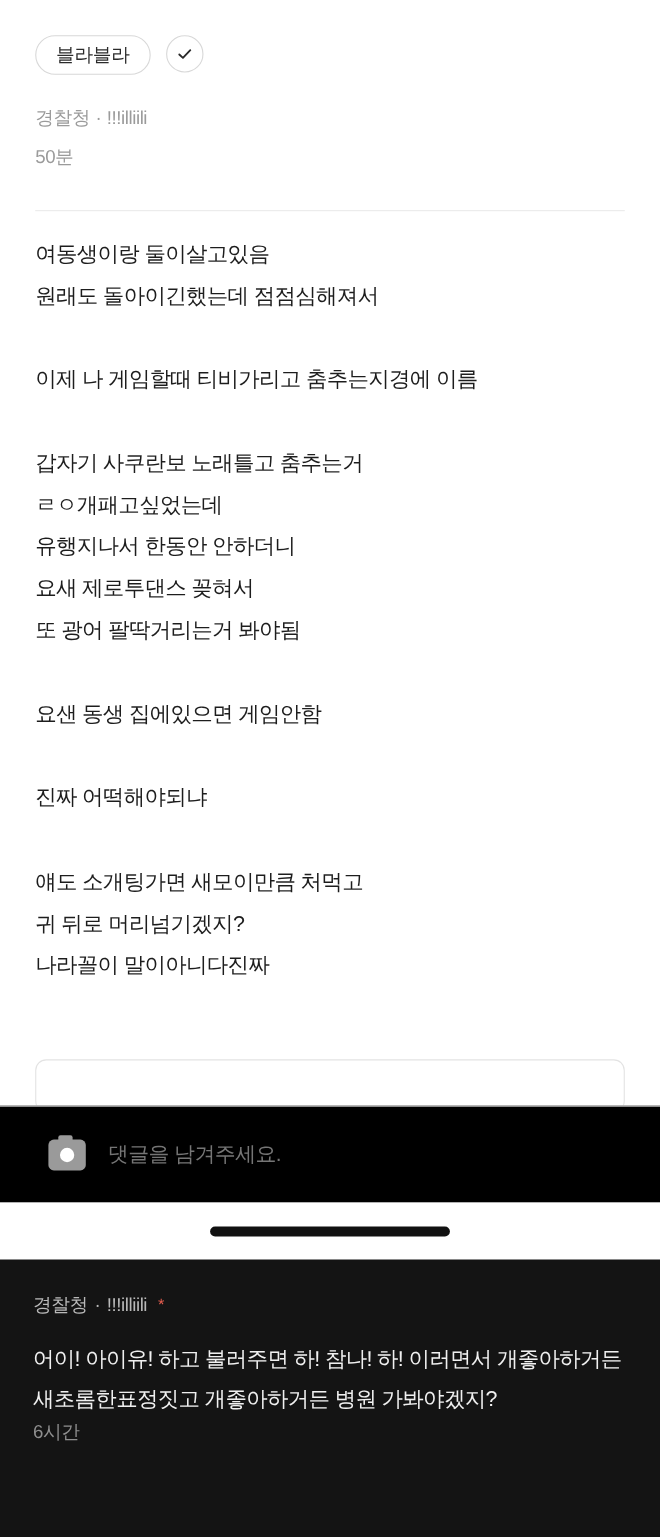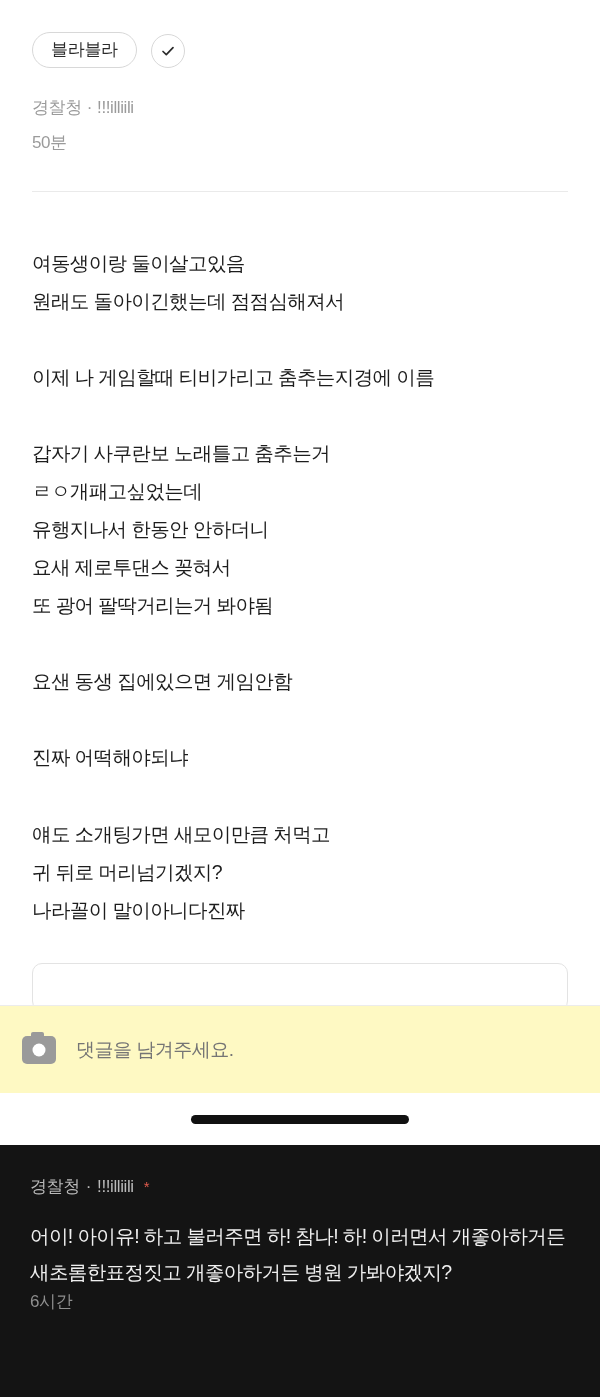--- a/index.html
+++ b/index.html
@@ -28,21 +28,21 @@
     position: relative;
     height: 1005px;
     background: #ffffff;
     overflow: hidden;
     padding: 0 32px;
     box-sizing: border-box;
   }
 
   .badge-row {
     display: flex;
-    align-items: flex-end;
+    align-items: flex-start;
     gap: 14px;
     padding-top: 32px;
   }
   .board-chip {
     border: 1px solid #d8d8d8;
     border-radius: 18px;
     padding: 8px 18px 9px;
     font-size: 17px;
     color: #2b2b2b;
     line-height: 1;
@@ -86,21 +86,21 @@
   }
 
   .divider {
     margin-top: 36px;
     height: 1px;
     background: #eaeaea;
     width: 100%;
   }
 
   .post-body {
-    margin-top: 52px;
+    margin-top: 20px;
     font-size: 19.5px;
     color: #1d1d1d;
     line-height: 1.95;
     letter-spacing: -0.6px;
     white-space: pre-wrap;
   }
 
   .ghost-box {
     position: absolute;
     left: 32px;
@@ -109,25 +109,25 @@
     height: 46px;
     border: 1px solid #e3e3e3;
     border-radius: 10px;
     background: #fff;
   }
 
   
   .composer {
     position: relative;
     height: 88px;
-    background: #fef9c3;
+    background: #000000;
     border-top: 1px solid #ececec;
     display: flex;
     align-items: center;
-    padding: 0 22px;
+    padding: 0 44px;
     box-sizing: border-box;
     gap: 20px;
   }
   .camera-icon {
     width: 34px;
     height: 28px;
     border-radius: 5px;
     background: #9a9a9a;
     position: relative;
     flex: 0 0 auto;

